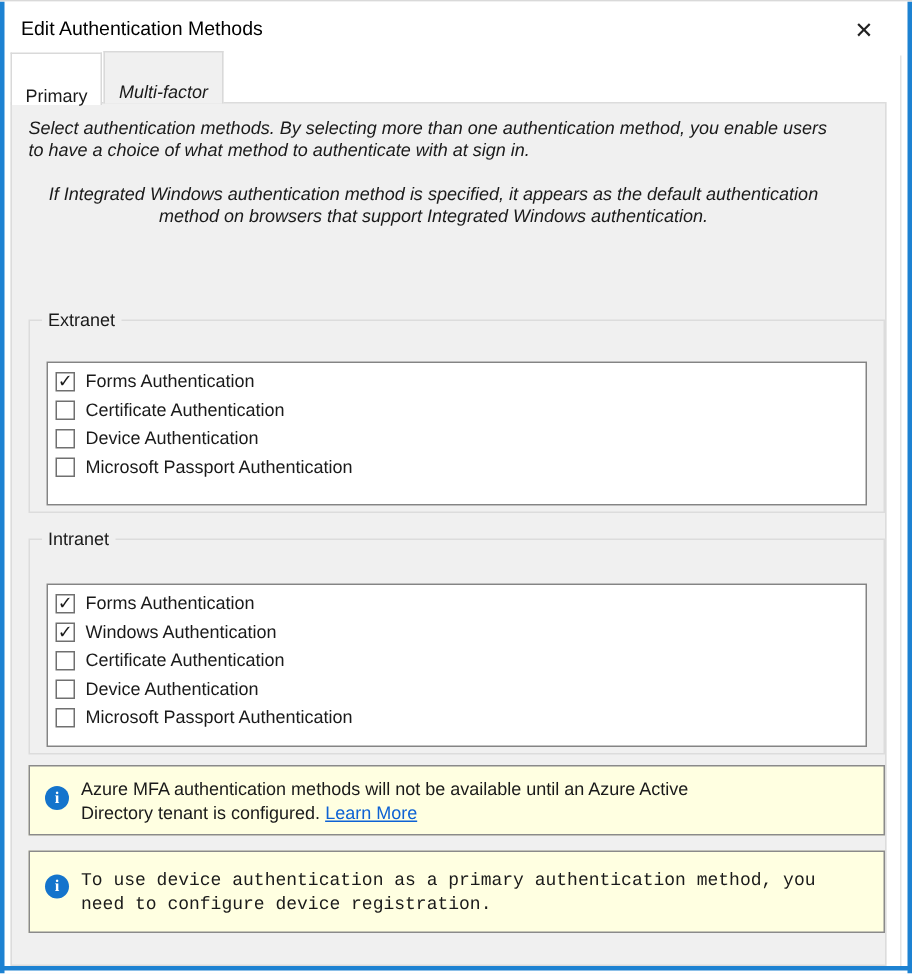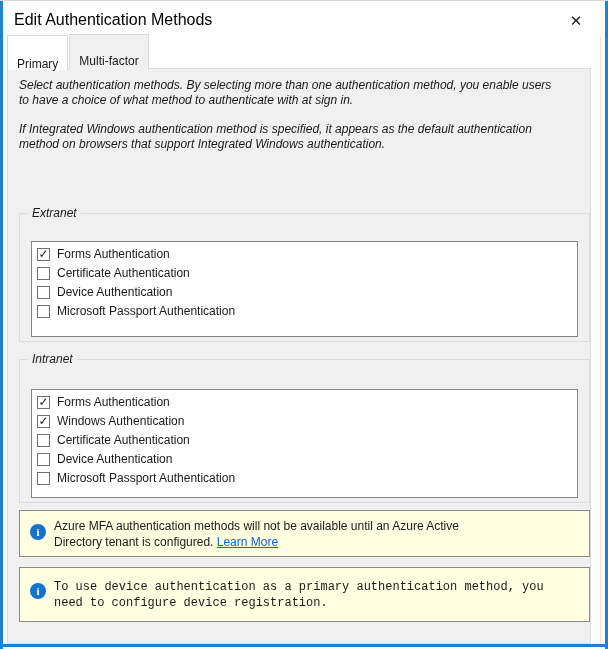--- a/index.html
+++ b/index.html
@@ -9,53 +9,53 @@
     font-family:"Liberation Sans",sans-serif;font-size:12px;color:#1a1a1a;
     border-top:1px solid #d9d9d9;
   }
   .accent{position:absolute;background:var(--accent-border,#1d82d2);}
   .accent.left{left:0;top:0;width:3px;height:649px;}
   .accent.right{right:0;top:0;width:3px;height:649px;}
   .accent.bottom{left:0;bottom:2px;width:608px;height:3px;}
   .edge-line{position:absolute;right:7px;top:36px;width:1px;height:607px;background:#e4e4e4;}
 
   .titlebar{position:absolute;left:3px;top:0;width:602px;height:44px;background:#fff;}
-  .title{position:absolute;left:11px;top:10px;font-size:16px;color:#000;}
+  .title{position:absolute;left:11px;top:10px;font-size:13px;color:#000;}
   .close-btn{
     position:absolute;right:14px;top:7px;width:30px;height:26px;border:none;background:transparent;
     font-family:"Liberation Sans",sans-serif;font-size:15px;color:#222;cursor:default;padding:0;line-height:26px;text-align:center;
   }
 
   .tabs{position:absolute;left:7px;top:44px;height:24px;display:flex;align-items:flex-end;z-index:2;}
   .tab{
     height:20px;line-height:19px;padding:17px 9px;background:#f0f0f0;
     border:1px solid #d9d9d9;border-bottom:none;color:#1a1a1a;cursor:default;
   }
   .tab.active{
     height:23px;line-height:22px;background:#fff;margin-bottom:-1px;position:relative;z-index:3;
   }
-  .tab + .tab{margin-left:1px;}
+  .tab + .tab{margin-left:1px;font-style:italic;}
 
   .page{
     position:absolute;left:7px;top:67px;width:584px;height:576px;
     background:var(--page-bg,#f0f0f0);border:1px solid #dcdcdc;
   }
   .para{position:absolute;left:11px;margin:0;line-height:15px;color:#1a1a1a;font-style:italic;}
   .para.p1{top:9px;width:540px;}
-  .para.p2{top:53px;width:540px;}
+  .para.p2{top:53px;width:540px;text-align:center;}
   .para.p3{top:102px;width:560px;}
   a.link{color:var(--intro-link,#524bd0);text-decoration:underline;cursor:pointer;}
   a.link2{color:var(--notice-link,#0e62d4);text-decoration:underline;cursor:pointer;}
 
   .fieldset{position:absolute;left:11px;width:571px;border:1px solid #dcdcdc;background:var(--page-bg,#f0f0f0);}
   .fieldset.fs0{top:144px;height:129px;}
   .fieldset.fs1{top:290px;height:144px;}
   .legend{
     position:absolute;top:-8px;left:8px;padding:0 4px;background:var(--page-bg,#f0f0f0);
-    line-height:15px;color:#1a1a1a;font-style:italic;
+    line-height:15px;color:#1a1a1a;
   }
   .listbox{
     position:absolute;left:11px;top:27px;width:547px;background:#fff;
     border:1px solid #848484;padding-top:3px;overflow:hidden;
   }
   .fs0 .listbox{height:96px;}
   .fs1 .listbox{top:29px;height:109px;}
   .opt-row{display:flex;align-items:center;height:19px;padding-left:5px;}
   .cb{
     width:13px;height:13px;border:1px solid #707070;background:#fff;margin-right:7px;

